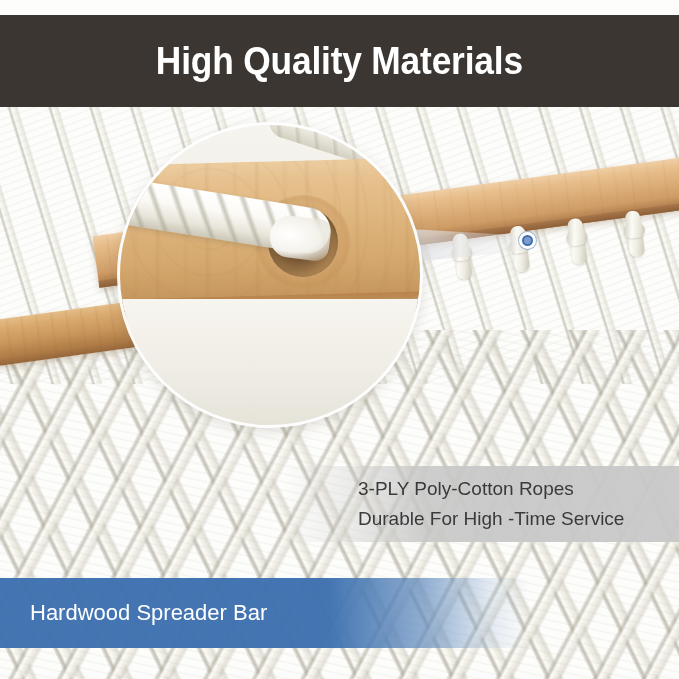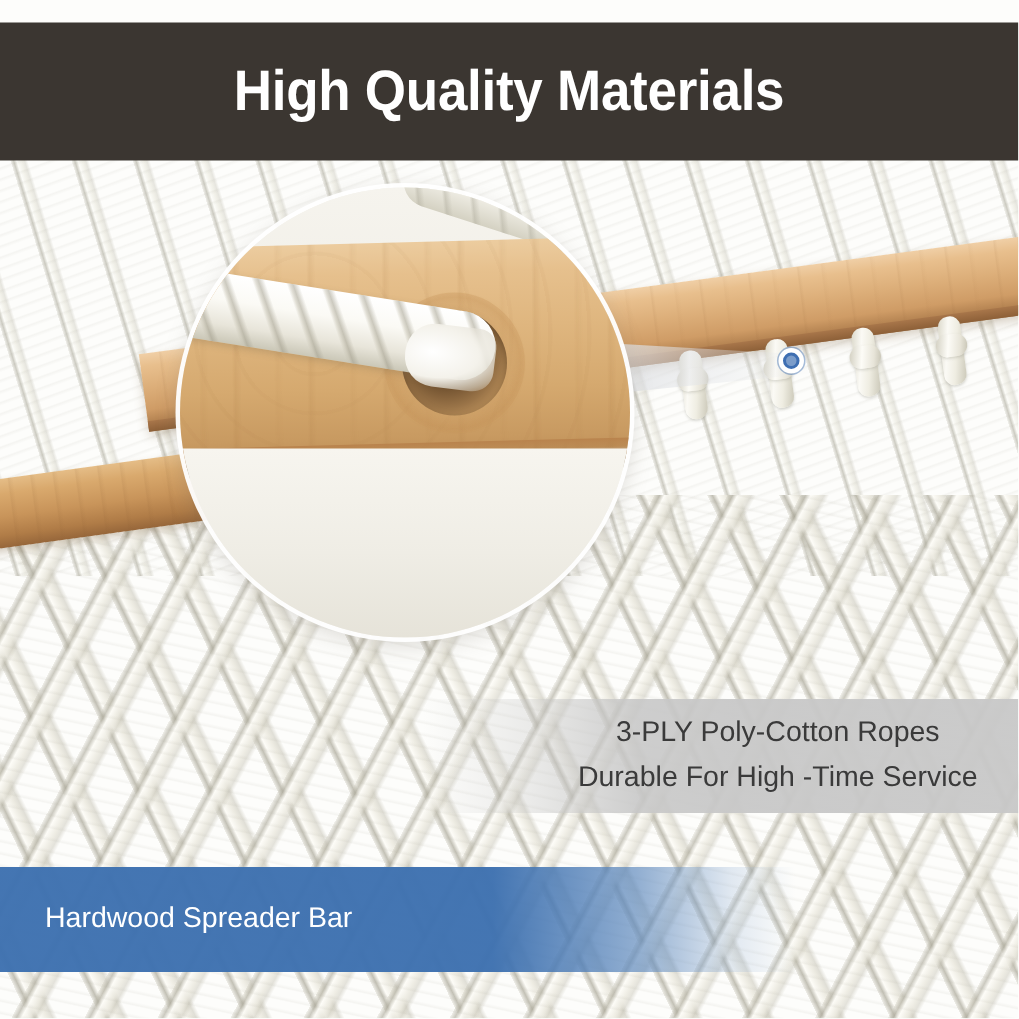--- a/index.html
+++ b/index.html
@@ -407,21 +407,20 @@
         rgba(200,200,200,0)   0%,
         rgba(200,200,200,.35) 18%,
         rgba(199,199,199,.88) 36%,
         rgba(200,200,200,.95) 52%,
         rgba(200,200,200,.95) 100%);
     display: flex;
     flex-direction: column;
     justify-content: center;
     padding-left: 76px;
     box-sizing: border-box;
-    text-align: center;
   }
   .caption-gray .line {
     color: #3a3a3a;
     font-size: 19px;
     line-height: 30px;
     white-space: nowrap;
   }
 
   
   .caption-blue {
@@ -435,21 +434,21 @@
         rgba(150,178,214,.28) 92%,
         rgba(190,208,230,0) 100%);
     display: flex;
     flex-direction: column;
     justify-content: center;
     padding-left: 30px;
     box-sizing: border-box;
   }
   .caption-blue .line {
     color: #ffffff;
-    font-size: 19px;
+    font-size: 22px;
     line-height: 30px;
     white-space: nowrap;
   }
 </style>
 </head>
 <body>
 
 <div id="stage">
 
   <div class="photo">

